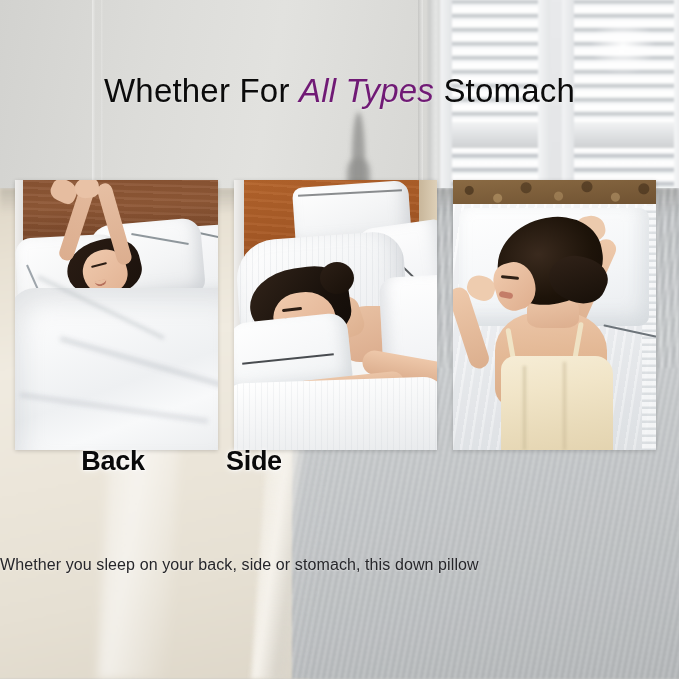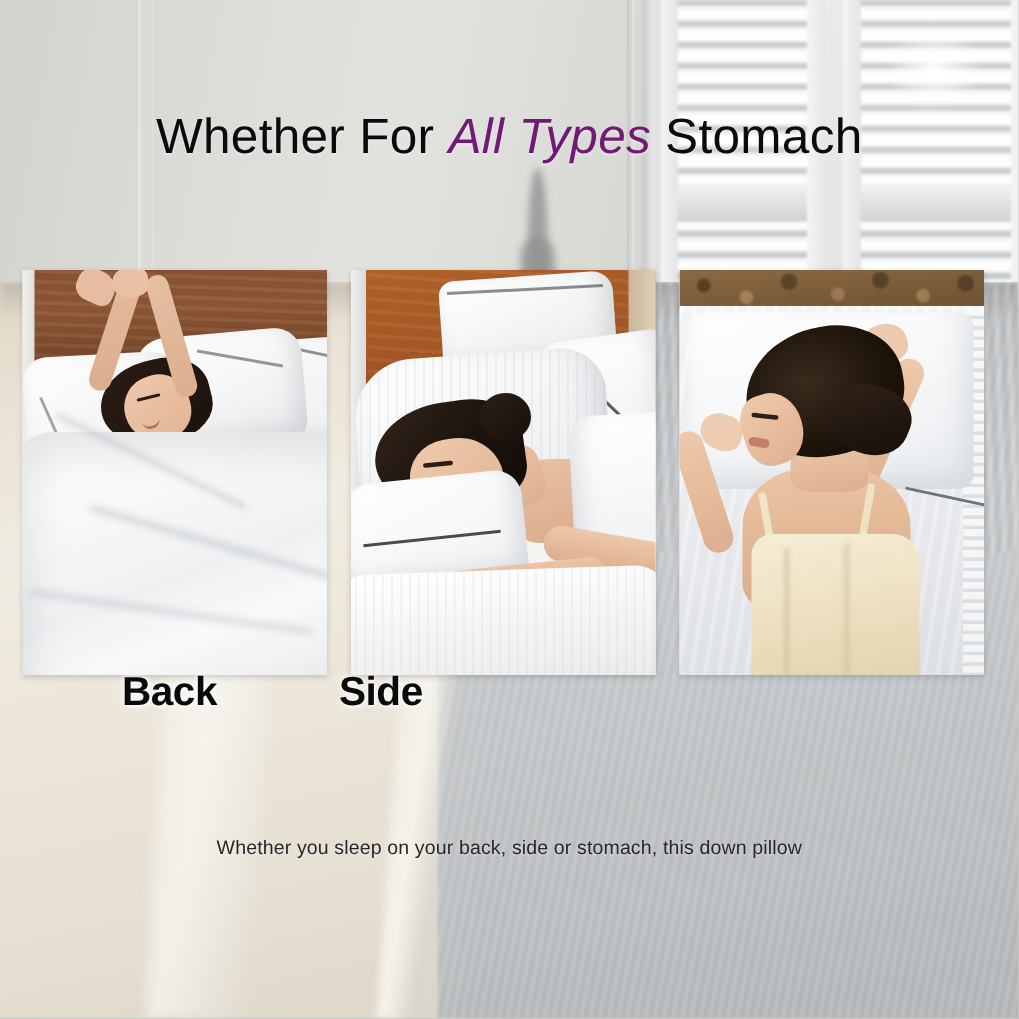--- a/index.html
+++ b/index.html
@@ -332,22 +332,22 @@
       1px 1px 0 rgba(255,255,255,.4);
     white-space:nowrap;
   }
   .label.l1{left:0;width:226px;text-align:center;}
   .label.l2{left:226px;width:226px;text-align:left;}
   .label.l3{left:450px;width:226px;text-align:center;}
 
   
   .caption{
     position:absolute;left:0;top:545px;width:679px;
-    text-align:center;color:#26262a;
-    font-size:13px;line-height:40px;
+    text-align:left;color:#26262a;
+    font-size:16px;line-height:40px;
     letter-spacing:.1px;
     text-shadow:0 1px 2px rgba(255,255,255,.4);
   }
   .caption .cl{display:block;white-space:nowrap;}
 </style>
 </head>
 <body>
 
 <div id="stage">
 

